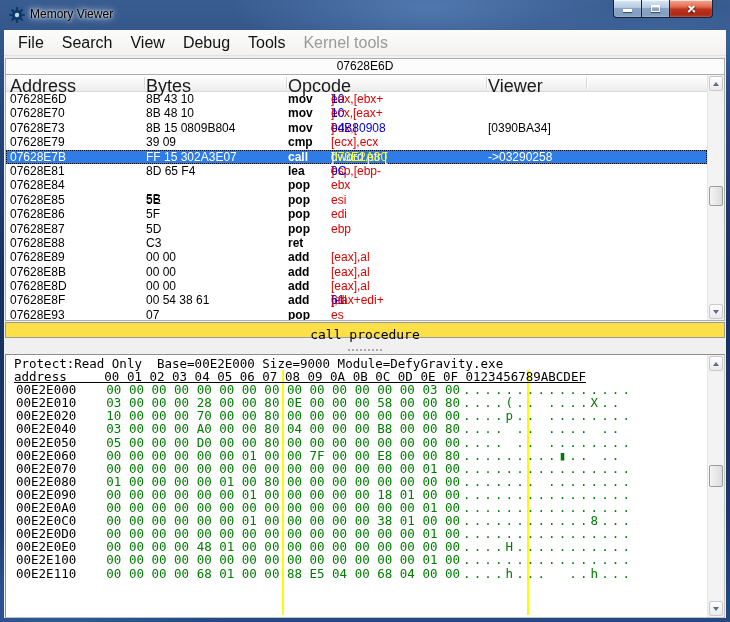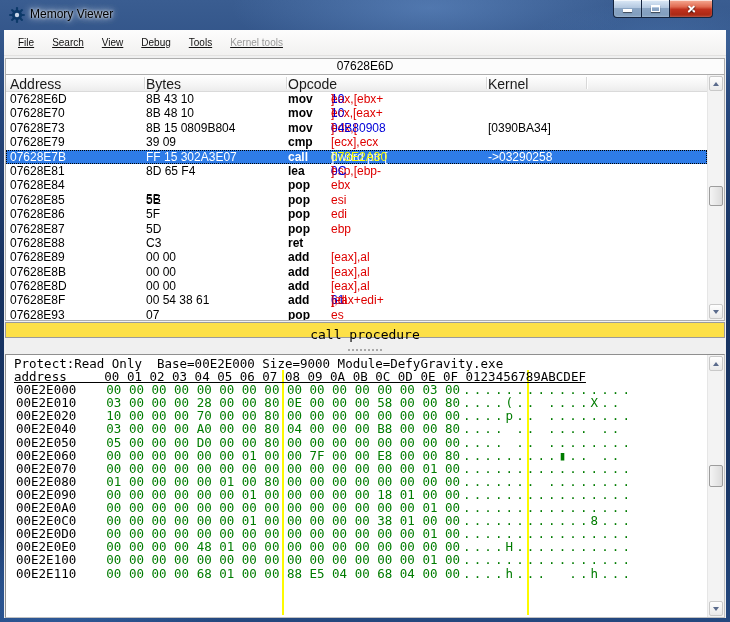--- a/index.html
+++ b/index.html
@@ -27,28 +27,28 @@
   .glyph-min{width:9px;height:3px;background:#fff;box-shadow:0 1px 1px rgba(0,0,0,.55);margin-top:4px;}
   .glyph-max{width:9px;height:7px;border:1px solid #fff;border-top-width:2px;box-shadow:0 1px 1px rgba(0,0,0,.5);}
   .glyph-x{position:relative;width:11px;height:11px;}
   .glyph-x::before,.glyph-x::after{content:"";position:absolute;left:1px;top:4.5px;width:9px;height:2.4px;background:#fff;
     box-shadow:0 1px 1px rgba(0,0,0,.5);border-radius:1px;}
   .glyph-x::before{transform:rotate(45deg);}
   .glyph-x::after{transform:rotate(-45deg);}
   
   .client{position:absolute;left:4px;right:4px;top:30px;bottom:4px;background:#f0f0f0;}
   .menubar{position:absolute;top:0;left:0;right:0;height:26px;display:flex;align-items:center;padding-left:5px;
-    background:linear-gradient(180deg,#fdfdfd,#f2f1f0);border-bottom:1px solid #e2e1e0;font-size:10px;color:#111;text-decoration:underline;}
+    background:linear-gradient(180deg,#fdfdfd,#f2f1f0);border-bottom:1px solid #e2e1e0;font-size:16px;color:#111;}
   .menu-item{padding:3px 9px;}
   .menu-item.disabled{color:#9a9a9a;}
   .addrpanel{position:absolute;left:1px;right:1px;top:28px;height:17px;background:#fcfcfc;border:1px solid #adadad;
     text-align:center;font-size:12px;line-height:15px;color:#000;}
   
   .disasm{position:absolute;left:1px;right:1px;top:44px;height:247px;background:#fff;border:1px solid #adadad;overflow:hidden;}
-  .dheader{position:absolute;top:0;left:0;right:1px;height:17px;font-size:14px;color:#1a1a1a;
+  .dheader{position:absolute;top:0;left:0;right:1px;height:17px;font-size:18px;color:#1a1a1a;
     background:linear-gradient(180deg,#ffffff,#f6f6f6 55%,#ececec);border-bottom:1px solid #dadada;}
   .hcell{position:absolute;top:1px;white-space:pre;}
   .hsep{position:absolute;top:2px;bottom:2px;width:1px;background:#d8d8d8;box-shadow:1px 0 0 #ffffff;}
   .drows{position:absolute;top:17px;left:0;right:17px;bottom:0;overflow:hidden;}
   .drow{position:relative;height:14.4px;font-size:12px;line-height:14px;color:#000;}
   .drow span{position:absolute;top:0;white-space:pre;}
   .c-op{font-weight:bold;}
   .seg-reg{color:#de0000;}
   .seg-num{color:#0000d8;}
   .seg-wht{color:#ffffff;}
@@ -129,21 +129,21 @@
 
     <div class="addrpanel">
       <span>07628E6D</span>
     </div>
 
     <div class="disasm">
       <div class="dheader" id="dheader">
           <span class="hcell" style="left: 4px;">Address</span>
           <span class="hcell" style="left: 140px;">Bytes</span>
           <span class="hcell" style="left: 282px;">Opcode</span>
-          <span class="hcell" style="left: 482px;">Kernel</span>
+          <span class="hcell" style="left: 482px;">Viewer</span>
           <div class="hsep" style="left: 138px;"></div>
           <div class="hsep" style="left: 280px;"></div>
           <div class="hsep" style="left: 480px;"></div>
           <div class="hsep" style="left: 580px;"></div>
         </div>
       <div class="drows" id="drows">
           <div class="drow">
             <span class="c-addr" style="left: 4px;">07628E6D</span>
             <span class="c-bytes" style="left: 140px;">8B 43 10</span>
             <span class="c-op" style="left: 282px;">mov</span>

